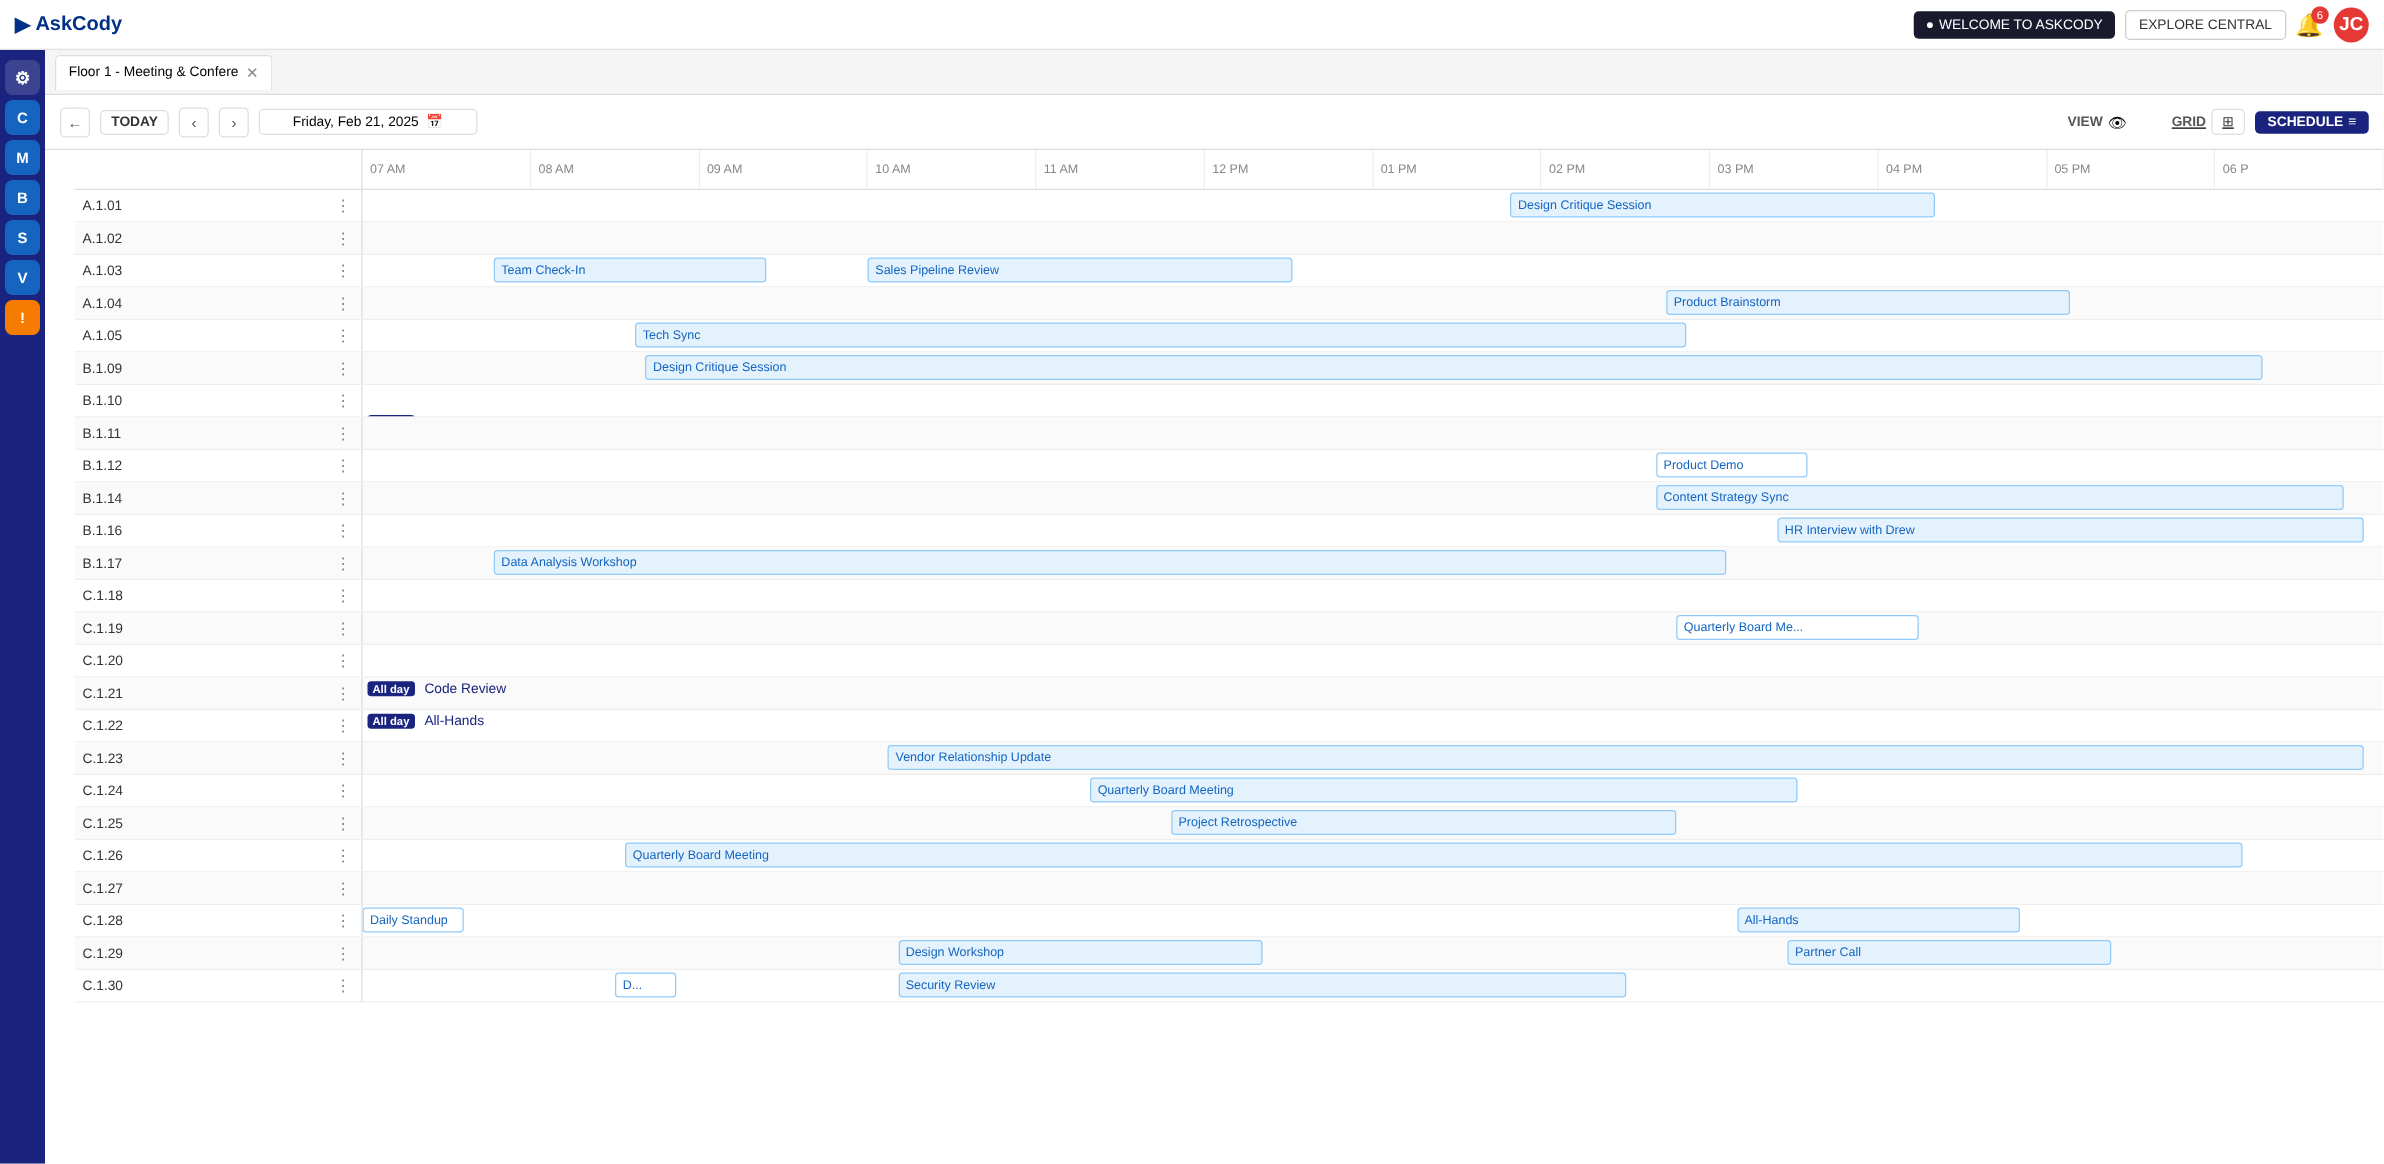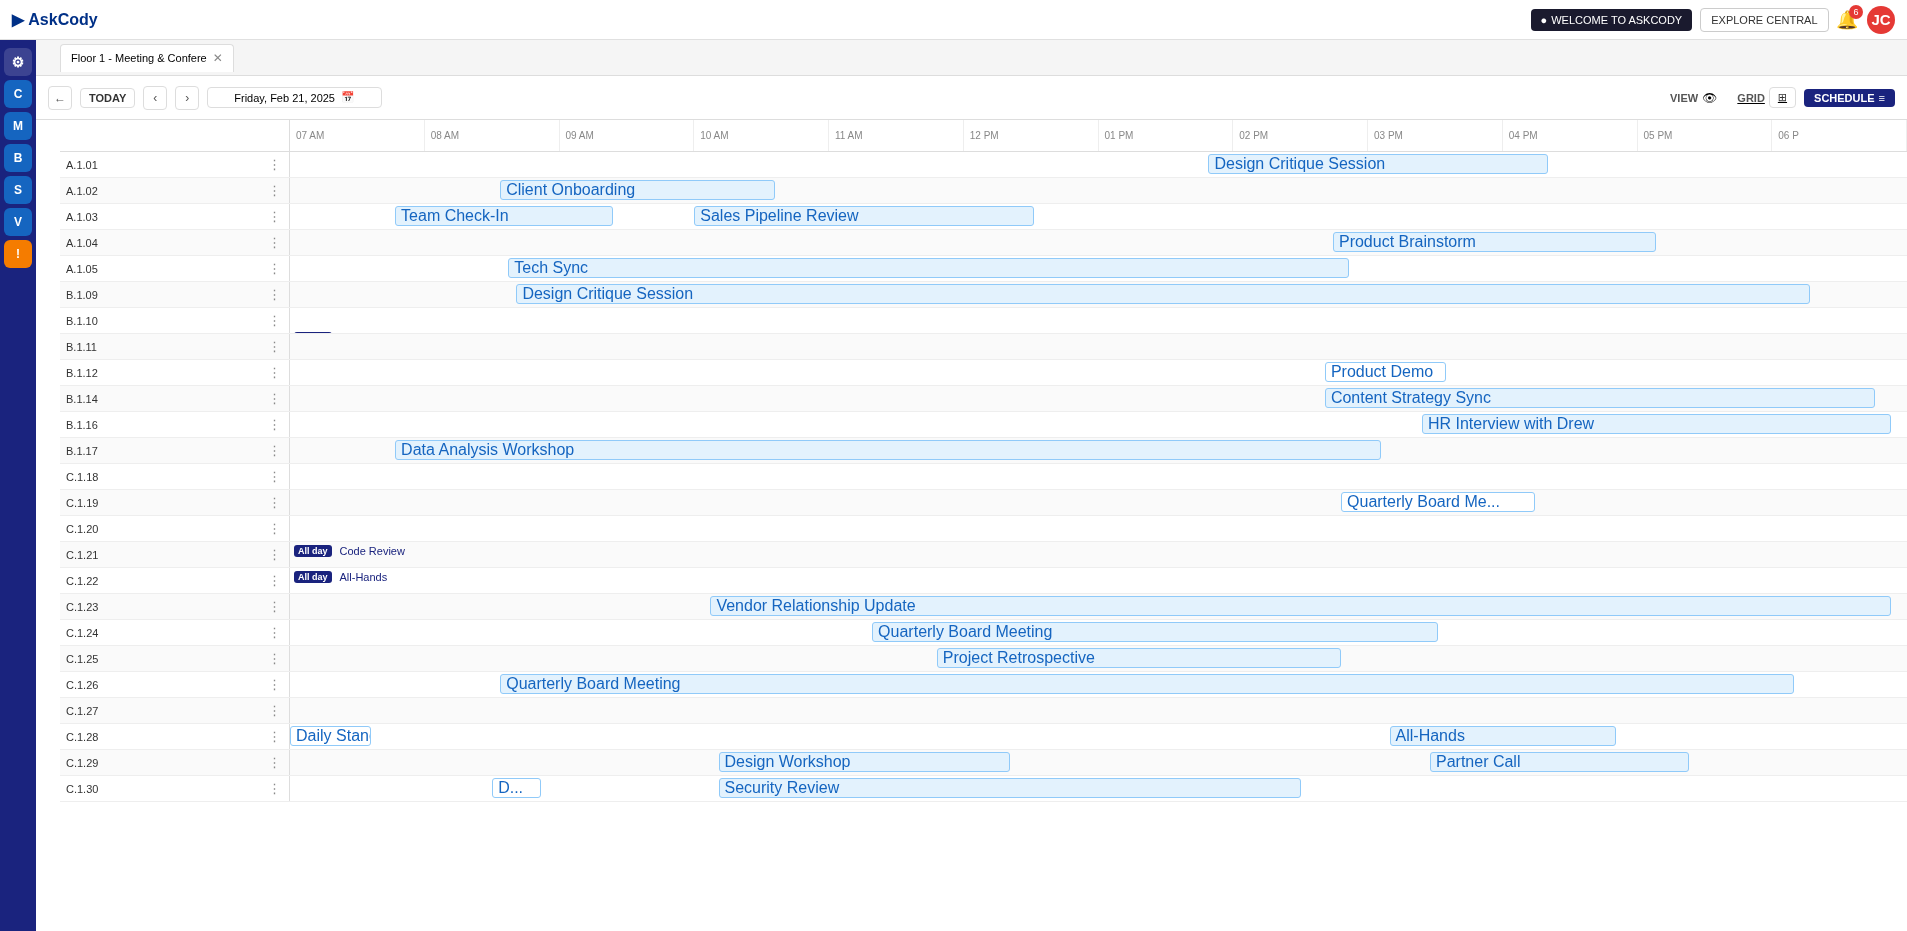--- a/index.html
+++ b/index.html
@@ -119,21 +119,21 @@
       overflow: hidden;
     }
 
     
     .tab-bar {
       height: 36px;
       background: #f5f5f5;
       border-bottom: 1px solid #ddd;
       display: flex;
       align-items: center;
-      padding: 0 24px;
+      padding: 0 8px;
       gap: 4px;
       text-align: right;
     }
     .tab {
       background: #fff;
       border: 1px solid #ddd;
       border-bottom: none;
       border-radius: 4px 4px 0 0;
       padding: 4px 10px;
       font-size: 11px;
@@ -315,21 +315,21 @@
 
     
     .event-block {
       position: absolute;
       top: 2px;
       height: 20px;
       border-radius: 3px;
       display: flex;
       align-items: center;
       padding: 0 5px;
-      font-size: 16px;
+      font-size: 10px;
       white-space: nowrap;
       overflow: hidden;
       cursor: pointer;
     }
     .event-blue {
       background: #e3f2fd;
       border: 1px solid #90caf9;
       color: #1565c0;
     }
     .event-outline {
@@ -407,21 +407,21 @@
       <button class="nav-btn">›</button>
       <div class="date-input">
         <span>Friday, Feb 21, 2025</span>
         <span>📅</span>
       </div>
       <div class="toolbar-spacer"></div>
       <div class="view-group">
         <span class="view-label">VIEW</span>
         <span>👁</span>
       </div>
-      <div class="view-group" style="margin-left:12px;text-decoration:underline;">
+      <div class="view-group" style="margin-left:28px;text-decoration:underline;">
         <span class="view-label">GRID</span>
         <button class="view-toggle">⊞</button>
       </div>
       <button class="schedule-btn">
         <span>SCHEDULE</span>
         <span>≡</span>
       </button>
     </div>
 
     <div class="calendar-area">
@@ -452,23 +452,20 @@
             </div>
             <div class="room-events-cell">
               <div class="event-block event-blue" style="left: 56.8%; width: 21%;">Design Critique Session</div>
             </div>
           </div>
           <div class="room-row">
             <div class="room-label-cell">
               <span class="room-name">A.1.02</span>
               <button class="room-menu-btn">⋮</button>
             </div>
-            <div class="room-events-cell">
-              <div class="event-block event-blue" style="left: 13%; width: 17%;">Client Onboarding</div>
-            </div>
           </div>
           <div class="room-row">
             <div class="room-label-cell">
               <span class="room-name">A.1.03</span>
               <button class="room-menu-btn">⋮</button>
             </div>
             <div class="room-events-cell">
               <div class="event-block event-blue" style="left: 6.5%; width: 13.5%;">Team Check-In</div>
               <div class="event-block event-blue" style="left: 25%; width: 21%;">Sales Pipeline Review</div>
             </div>

